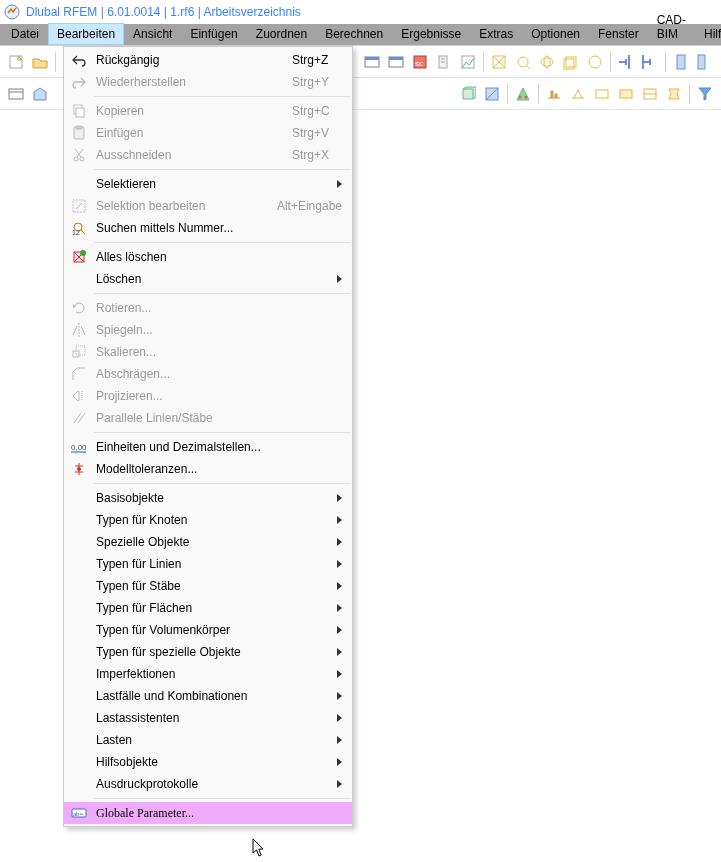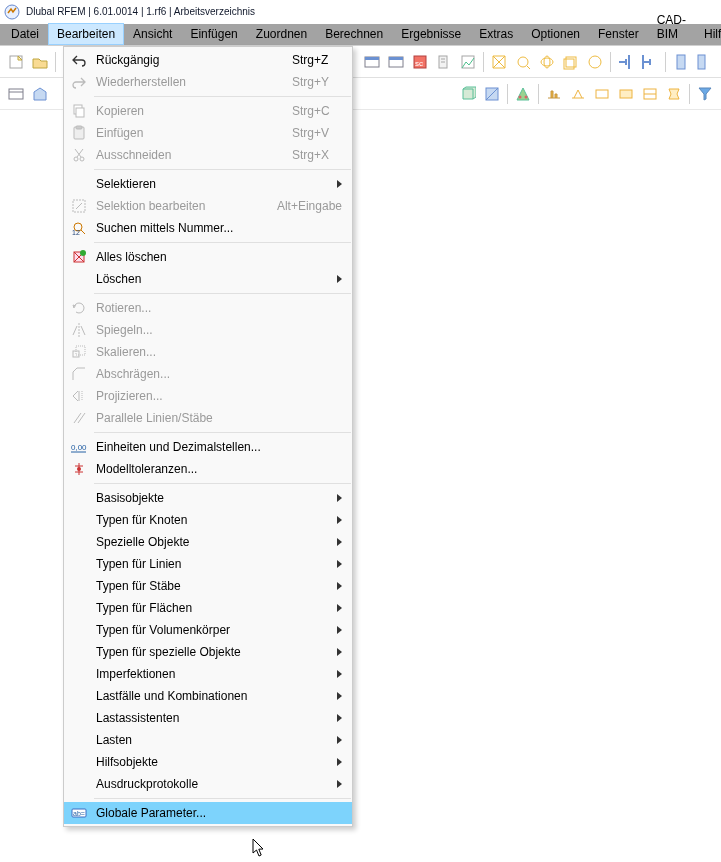--- a/index.html
+++ b/index.html
@@ -100,36 +100,37 @@
     text-align: left;
   }
   .dd-item .sub-arrow {
     width: 0; height: 0;
     border-top: 4px solid transparent;
     border-bottom: 4px solid transparent;
     border-left: 5px solid #333;
     margin-left: auto;
   }
   .dd-item.highlight {
-    background: #7dd3fc;
+    background: #f0abfc;
+    font-family: Liberation Serif, serif;
   }
   .dd-sep {
     height: 1px;
     background: #e0e0e0;
     margin: 3px 1px 3px 30px;
   }
   .cursor {
     position: absolute;
     left: 252px;
     top: 838px;
     z-index: 20;
     pointer-events: none;
   }
   svg { display: block; }
-  .titletext { font-size: 10px; color: #0f172a; }
+  .titletext { font-size: 12px; color: #3b82f6; }
 </style>
 </head>
 <body>
 
 <div class="titlebar">
   <span class="appicon">
     <svg width="16" height="16" viewBox="0 0 16 16">
       <circle cx="8" cy="8" r="7" fill="#e8f0ff" stroke="#6688cc"></circle>
       <path d="M4 9 L7 5 L9 8 L12 4" stroke="#cc7700" stroke-width="1.5" fill="none"></path>
     </svg>

